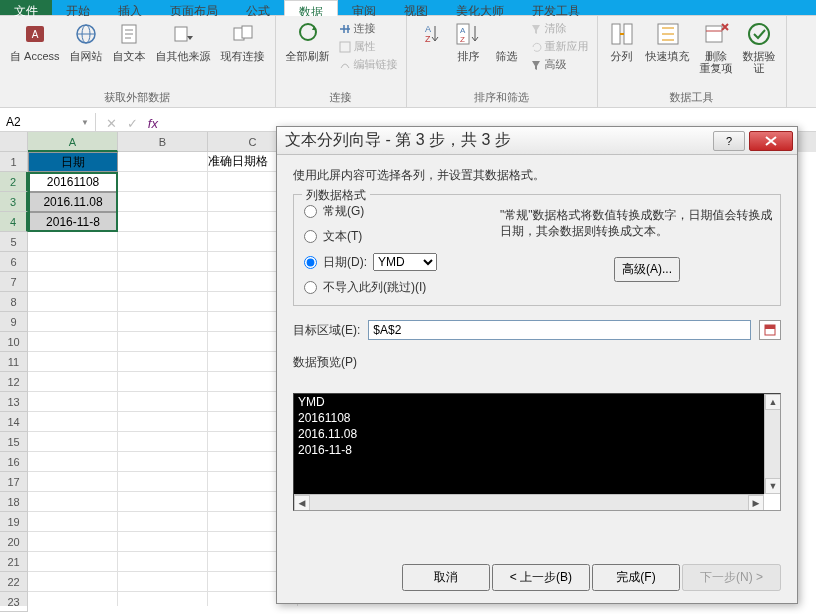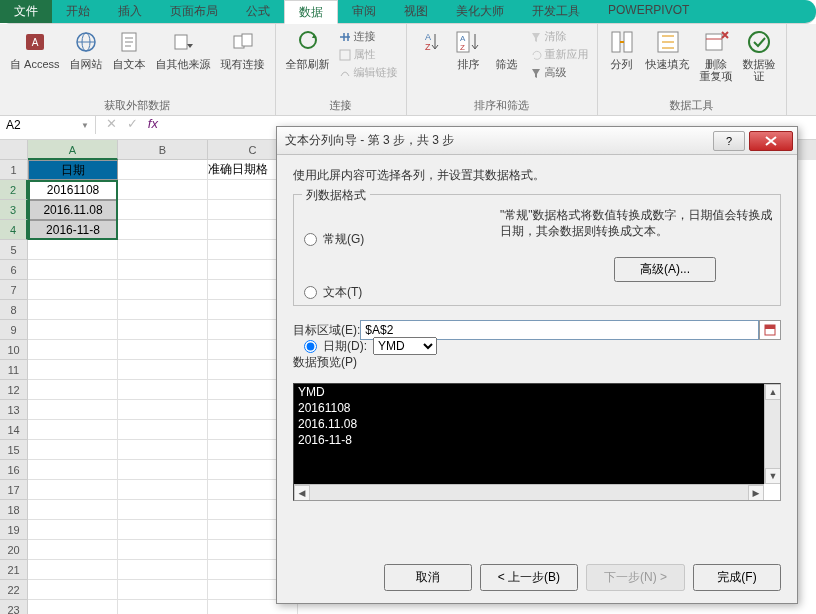--- a/index.html
+++ b/index.html
@@ -1,37 +1,37 @@
 <!DOCTYPE html>
 <html><head>
 <meta charset="utf-8">
 <style>
 * { box-sizing: border-box; margin: 0; padding: 0; font-family: "Microsoft YaHei", SimSun, sans-serif; }
 body { background: #fff; width: 816px; height: 614px; overflow: hidden; position: relative; font-size: 12px; }
 
 
-.tabbar { display: flex; background: #14b8a6; border-bottom: 1px solid #d4d4d4; height: 24px; border-radius: 11px; }
+.tabbar { display: flex; background: #0ea5e9; border-bottom: 1px solid #d4d4d4; height: 16px; }
 .tab { padding: 3px 14px; font-size: 12px; color: #444; cursor: pointer; }
 .tab.file { background: #217346; color: #fff; }
 .tab.active { background: #fff; border: 1px solid #d4d4d4; border-bottom: 1px solid #fff; color: #217346; margin-bottom: -1px; }
 
 
 .ribbon { display: flex; background: #f1f1f1; border-bottom: 1px solid #d4d4d4; height: 92px; position: relative; }
 .rgroup { display: flex; flex-direction: column; border-right: 1px solid #d4d4d4; padding: 2px 6px 0; }
 .rgroup-body { display: flex; flex: 1; align-items: flex-start; gap: 2px; }
 .rgroup-label { text-align: center; font-size: 11px; color: #666; padding: 2px 0; }
 .rbtn { display: flex; flex-direction: column; align-items: center; justify-content: flex-start; padding: 2px 4px; gap: 2px; min-width: 34px; cursor: pointer; }
 .rbtn .ic { width: 28px; height: 28px; display: flex; align-items: center; justify-content: center; }
 .rbtn .lbl { font-size: 11px; color: #444; text-align: center; line-height: 12px; white-space: nowrap; }
 .smallrow { display: flex; align-items: center; gap: 2px; font-size: 11px; color: #666; padding: 1px 2px; }
 .smallrow .sic { width: 14px; height: 14px; }
 .disabled { color: #b0b0b0; }
 
 
-.fxbar { display: flex; align-items: flex-start; border-bottom: 1px solid #d4d4d4; height: 24px; background: #fff; }
+.fxbar { display: flex; align-items: flex-end; border-bottom: 1px solid #d4d4d4; height: 24px; background: #fff; }
 .namebox { width: 96px; border-right: 1px solid #d4d4d4; padding: 2px 6px; font-size: 12px; display: flex; align-items: center; justify-content: space-between; }
 .namebox .dd { font-size: 8px; color: #888; }
 .fxbtns { display: flex; gap: 10px; padding: 0 10px; color: #bbb; font-size: 13px; align-items: center; }
 .fxlabel { font-style: italic; color: #701a75; font-size: 13px; }
 
 
 .grid { display: flex; height: calc(614px - 24px - 92px - 24px); }
 .rowhdrs { width: 28px; background: #e6e6e6; }
 .rowhdr, .corner { height: 20px; border-bottom: 1px solid #ccc; border-right: 1px solid #ccc; font-size: 11px; color: #555; text-align: center; line-height: 20px; }
 .corner { background: #e6e6e6; }
@@ -44,66 +44,65 @@
 .row { display: flex; height: 20px; }
 .cell { width: 90px; height: 20px; border-right: 1px solid #e0e0e0; border-bottom: 1px solid #e0e0e0; font-size: 12px; text-align: center; line-height: 19px; overflow: hidden; }
 .cell.hdrcell { border: 1px solid #999; background: #0369a1; }
 .cell.selcell { background: #fff; }
 .cell.selrange { background: #d3d3d3; }
 .selbox { position: absolute; border: 2px solid #217346; pointer-events: none; }
 
 
 .dialog { position: absolute; left: 276px; top: 126px; width: 522px; height: 478px; background: #f0f0f0; border: 1px solid #8a8a8a; box-shadow: 2px 2px 8px rgba(0,0,0,0.3); }
 .titlebar { display: flex; align-items: center; justify-content: space-between; height: 28px; background: linear-gradient(#fdfdfd,#e8e8e8); border-bottom: 1px solid #c0c0c0; padding: 0 0 0 8px; }
-.titlebar .ttl { font-size: 12px; color: #333; }
+.titlebar .ttl { font-size: 16px; color: #333; }
 .titlebar .wbtns { display: flex; }
 .wbtn { width: 32px; height: 20px; display: flex; align-items: center; justify-content: center; border: 1px solid #aaa; border-radius: 2px; background: linear-gradient(#f8f8f8,#dedede); margin-right: 4px; font-size: 11px; }
 .wbtn.close { background: linear-gradient(#e57373,#c62828); color: #fff; border-color: #a02020; width: 44px; }
 .dlgbody { padding: 12px 16px; font-size: 12px; color: #333; }
 .dlgdesc { margin-bottom: 10px; }
 .fieldset { border: 1px solid #c0c0c0; padding: 8px 10px 10px; position: relative; background: #f0f0f0; }
 .fieldset .legend { position: absolute; top: -8px; left: 8px; background: #f0f0f0; padding: 0 4px; font-size: 12px; }
 .radiocol { display: flex; flex-direction: column; gap: 8px; }
-.radiorow { display: flex; align-items: center; gap: 4px; margin-top: 28px; }
+.radiorow { display: flex; align-items: center; gap: 4px; }
 .radiorow input[type=radio] { margin-right: 2px; }
 .datefmt { display: flex; align-items: center; gap: 6px; }
 .datefmt select { width: 64px; font-size: 12px; }
 .helptext { position: absolute; left: 206px; top: 12px; width: 274px; font-size: 12px; color: #333; line-height: 16px; }
-.advancedbtn { position: absolute; left: 320px; top: 62px; padding: 2px 24px; font-size: 12px; }
-.targetrow { display: flex; align-items: center; margin: 14px 0 14px; }
+.advancedbtn { position: absolute; left: 320px; top: 62px; padding: 2px 6px; font-size: 12px; }
+.targetrow { display: flex; align-items: center; gap: 8px; margin: 14px 0 14px; }
 .targetrow input { flex: 1; font-size: 12px; padding: 2px 4px; border: 1px solid #7a9ab8; }
 .refbtn { width: 22px; height: 20px; border: 1px solid #999; background: #fff; display:flex; align-items:center; justify-content:center; }
-.previewlbl { margin-bottom: 12px; }
+.previewlbl { margin-bottom: 22px; }
 .preview { border: 1px inset #999; height: 118px; background: #fff; position: relative; overflow: hidden; }
 .preview-inner { position: absolute; inset: 0 16px 16px 0; background: #000; color: #fff; font-family: SimSun, monospace; font-size: 12px; padding: 0; }
 .preview-row { padding: 0 4px; line-height: 16px; }
 .preview .scroll-v { position:absolute; right:0; top:0; bottom:16px; width:16px; background:#e8e8e8; border-left:1px solid #c0c0c0; }
 .preview .scroll-h { position:absolute; left:0; right:16px; bottom:0; height:16px; background:#e8e8e8; border-top:1px solid #c0c0c0; display:flex; justify-content:space-between; align-items:center; }
 .preview .sbtn { width:16px; height:16px; display:flex; align-items:center; justify-content:center; font-size:9px; color:#555; background:#f4f4f4; border:1px solid #c8c8c8; }
-.dlgbtns { position: absolute; bottom: 12px; right: 16px; display: flex; gap: 8px; justify-content: space-between; }
+.dlgbtns { position: absolute; bottom: 12px; right: 16px; display: flex; gap: 2px; justify-content: space-between; }
 .dlgbtns button { padding: 3px 16px; font-size: 12px; min-width: 88px; }
 .dlgbtns button:disabled { color: #9a9a9a; }
 
 svg { display:block; }
 </style>
 </head>
 <body>
 
 <div class="tabbar">
   <div class="tab file">文件</div>
   <div class="tab">开始</div>
   <div class="tab">插入</div>
   <div class="tab">页面布局</div>
   <div class="tab">公式</div>
   <div class="tab active">数据</div>
   <div class="tab">审阅</div>
   <div class="tab">视图</div>
   <div class="tab">美化大师</div>
   <div class="tab">开发工具</div>
-  <div class="tab">POWERPIVOT</div>
 </div>
 
 <div class="ribbon">
   <div class="rgroup">
     <div class="rgroup-body">
       <div class="rbtn">
           <div class="ic">
             <svg width="24" height="24">
               <rect x="3" y="4" width="18" height="16" fill="#a04040" rx="2"></rect>
               <text x="12" y="16" font-size="10" fill="#fff" text-anchor="middle">A</text>
@@ -523,17 +522,17 @@
         </div>
       <div class="scroll-h">
           <div class="sbtn">◀</div>
           <div class="sbtn">▶</div>
         </div>
     </div>
 
     <div class="dlgbtns">
       <button>取消</button>
       <button>&lt; 上一步(B)</button>
+      <button><span>完成(F)</span></button>
       <button disabled="">下一步(N) &gt;</button>
-      <button><span>完成(F)</span></button>
     </div>
   </div>
 </div>
 
 </body></html>

